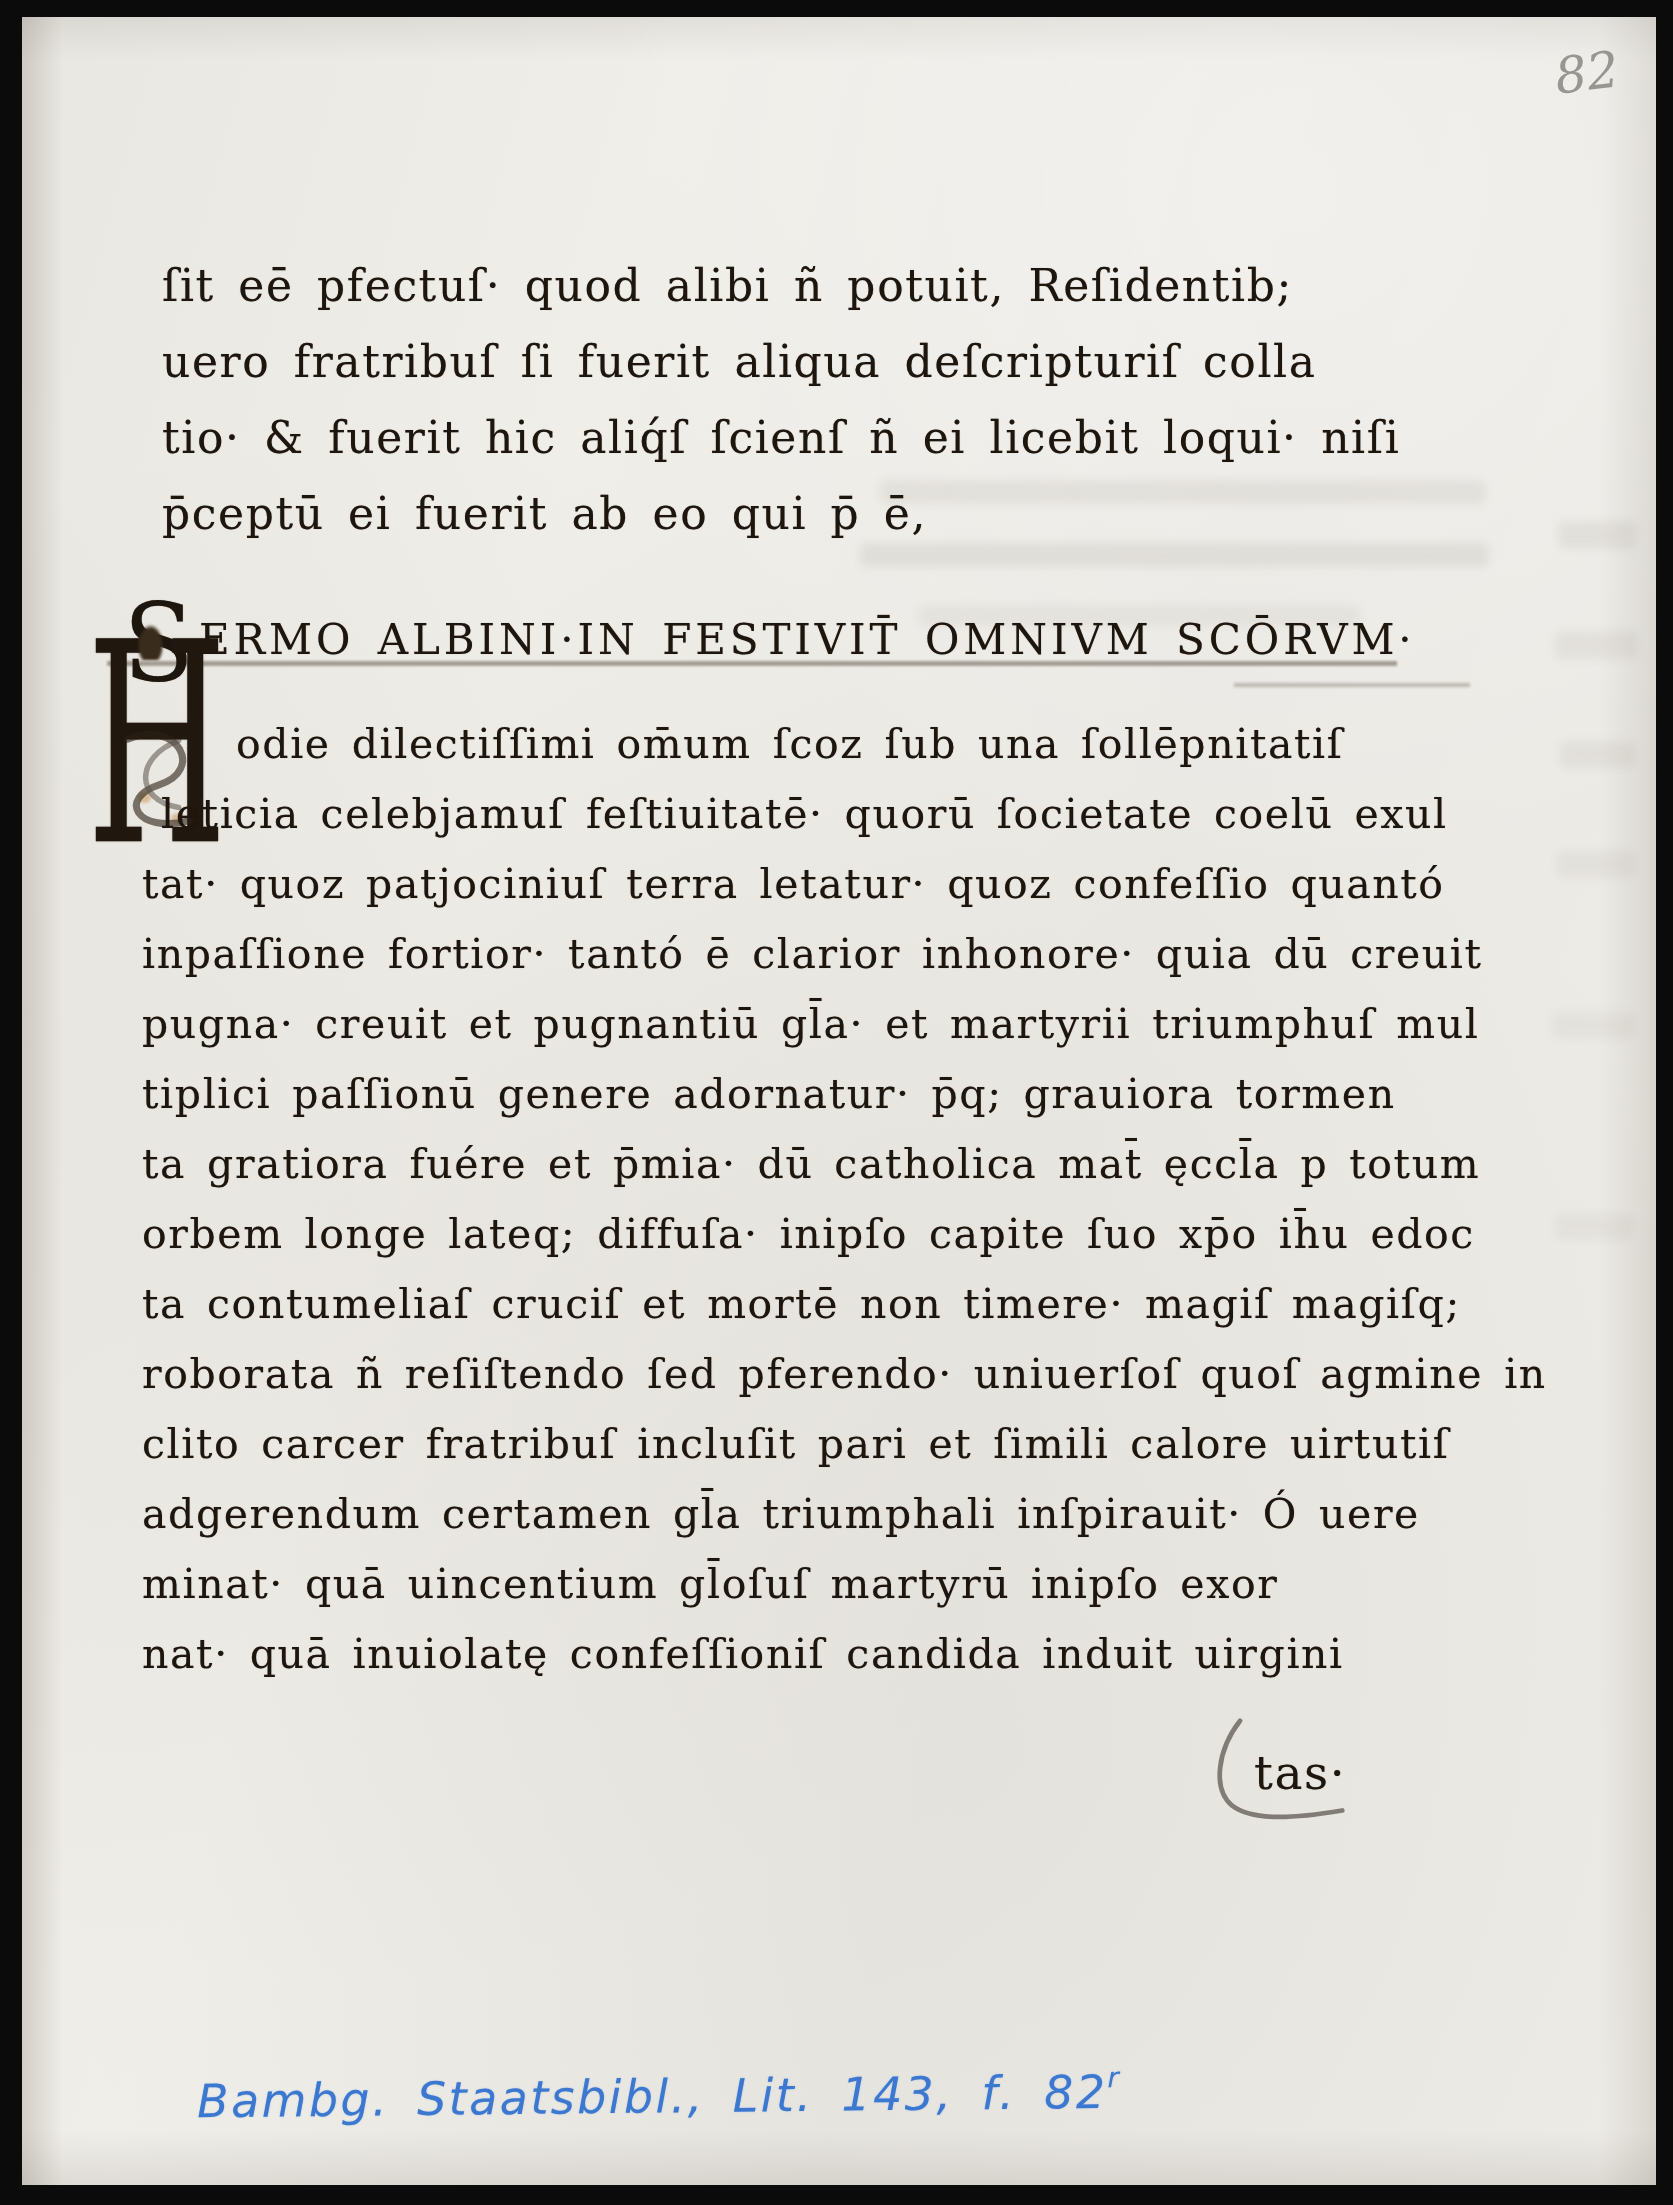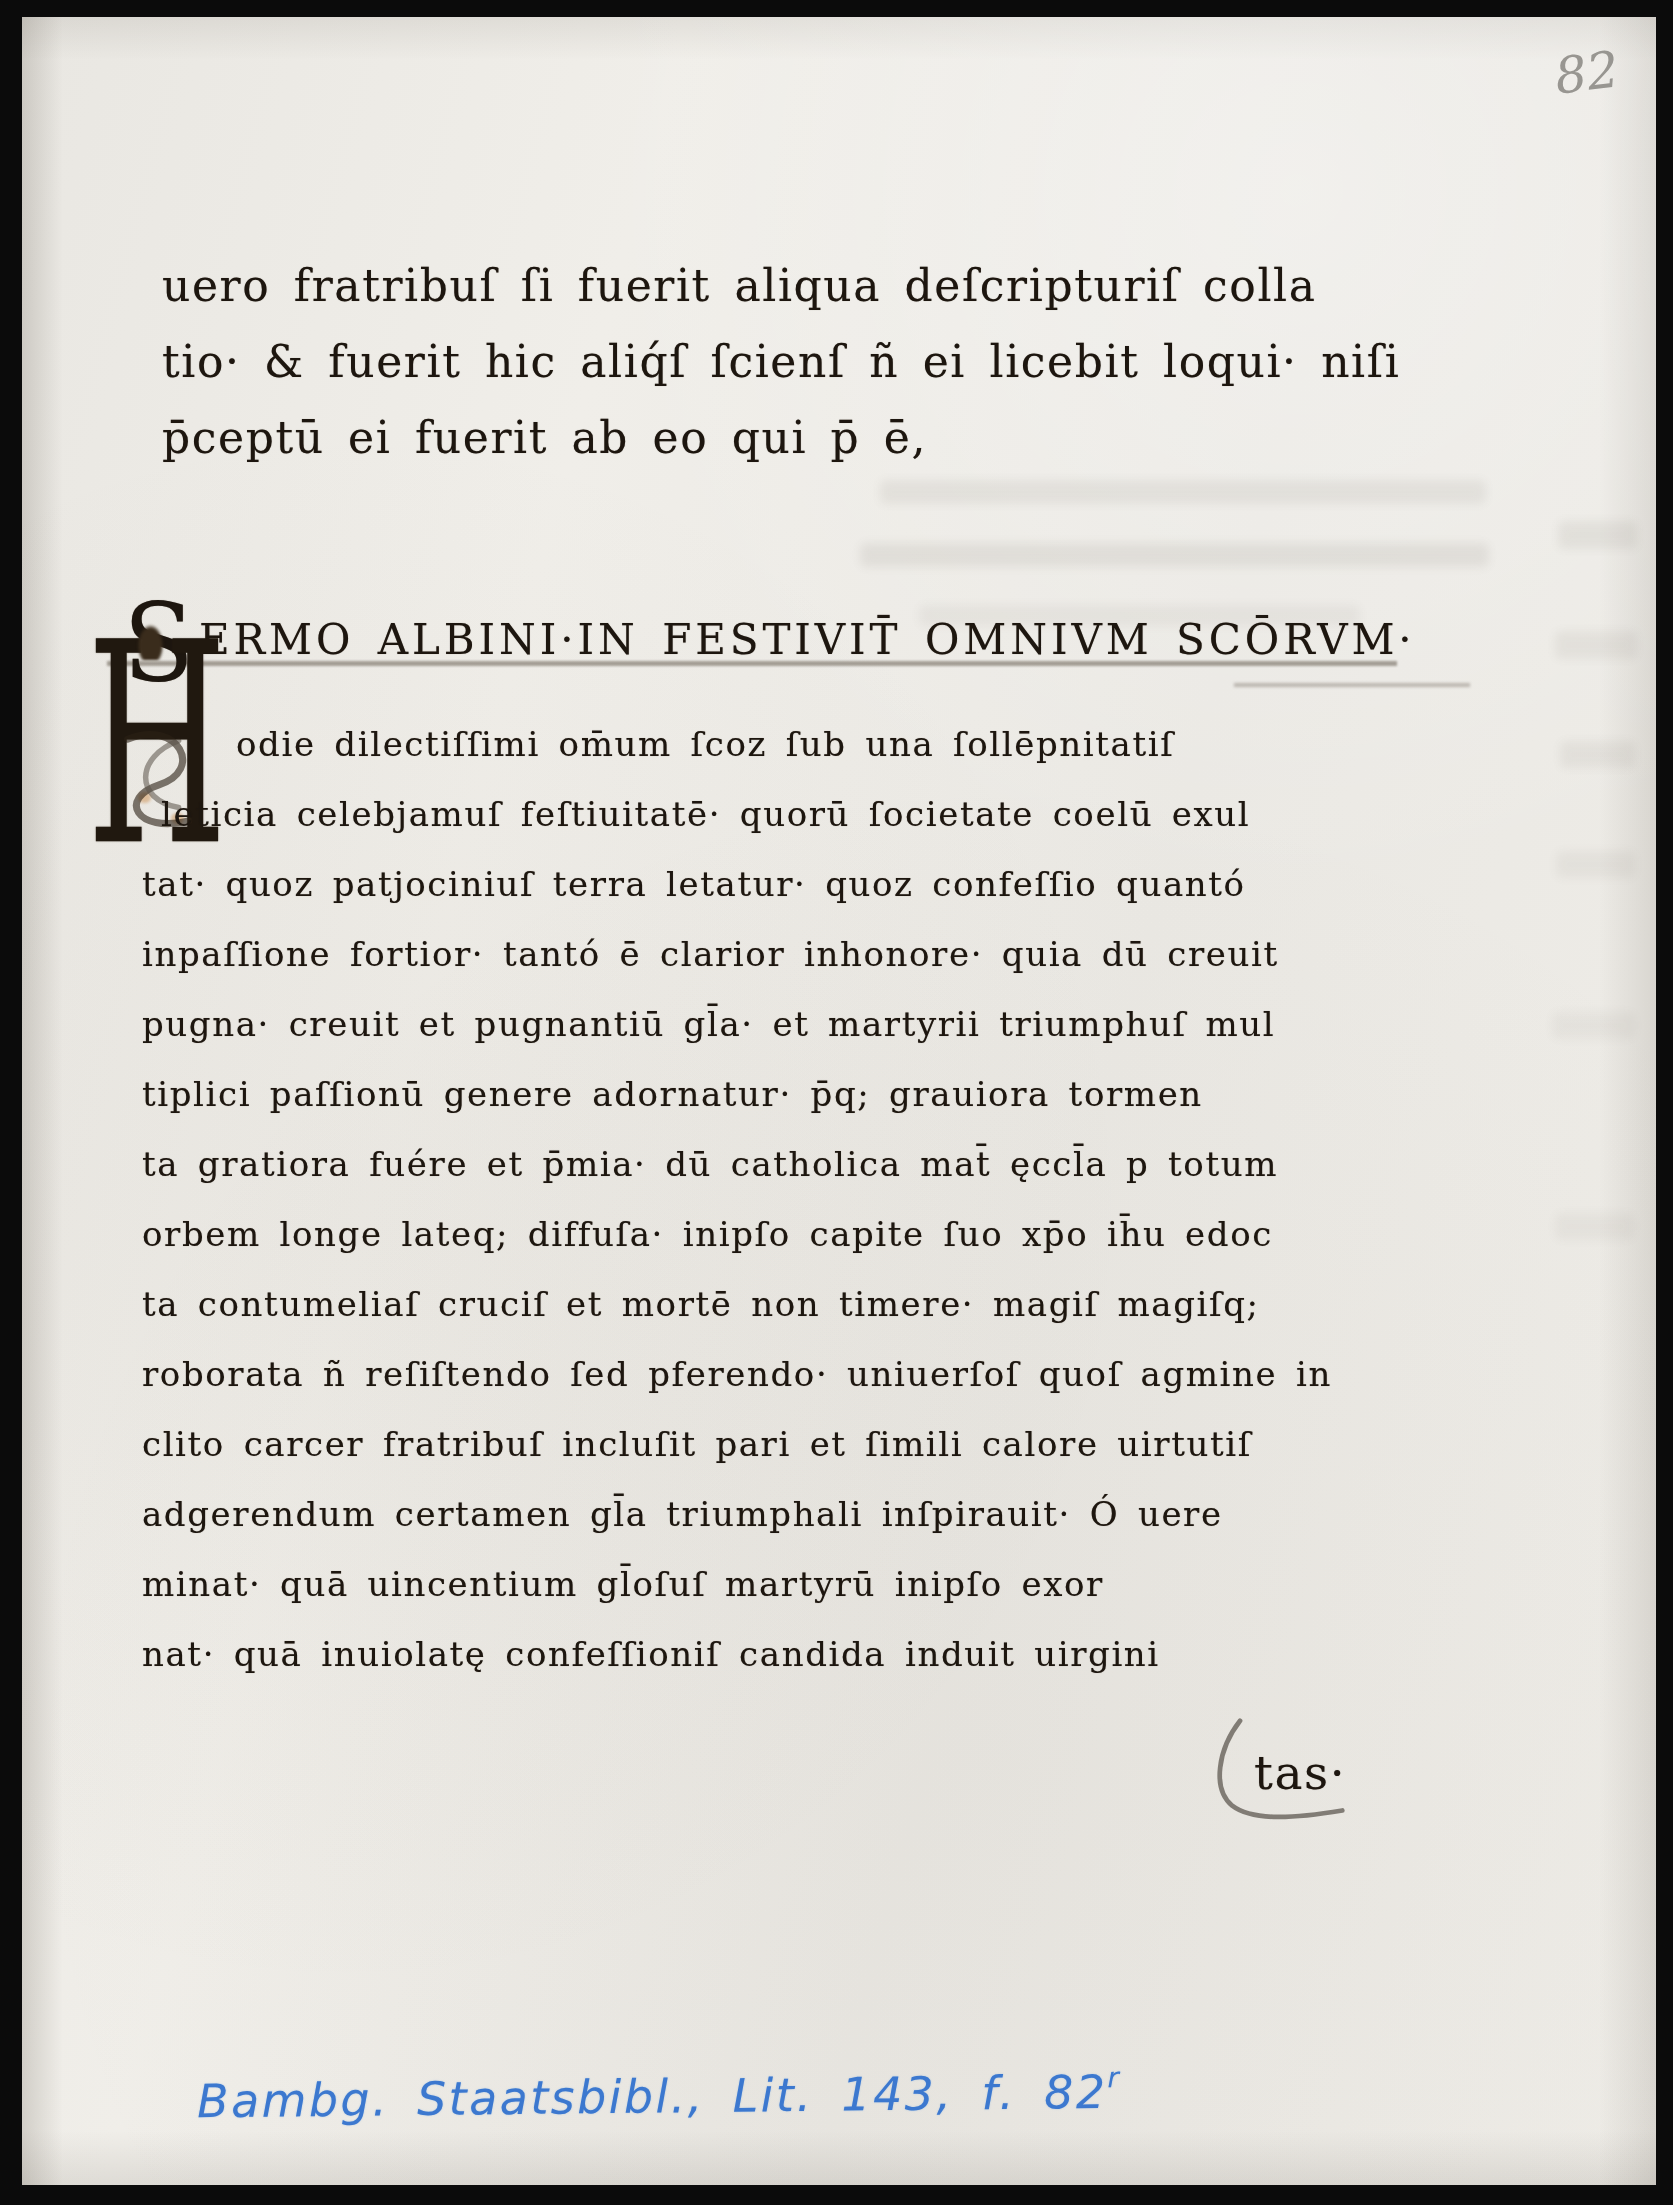--- a/index.html
+++ b/index.html
@@ -74,21 +74,21 @@
   .initial-bud{ position:absolute; left:115px; top:607px; width:27px; height:36px;
     background:radial-gradient(ellipse at 50% 60%, #3a2c1c 55%, transparent 70%);
     filter:blur(0.8px);
   }
   .initial-dot{ position:absolute; width:12.6px; height:11px; border-radius:50%;
     background:#c8853f; opacity:.45; filter:blur(1.6px); }
 
   
   .sermon{
     position:absolute; left:120px; top:692px; width:1463px;
-    font-size:34px; line-height:70px;
+    font-size:41px; line-height:70px;
     letter-spacing:1.6px; word-spacing:6.3px;
     white-space:nowrap;
   }
   .sermon .ln:nth-child(1){ padding-left:94px; }
   .sermon .ln:nth-child(2){ padding-left:19px; }
 
   .catchword{
     position:absolute; left:1232px; top:1728px;
     font-size:47px; letter-spacing:1.6px;
   }
@@ -129,20 +129,21 @@
   <div class="ghost g2"></div>
   <div class="ghost g3"></div>
   <div class="ghost g4"></div>
   <div class="ghost g5"></div>
   <div class="ghost g6"></div>
   <div class="ghost g7"></div>
   <div class="ghost g8"></div>
   <div class="ghost g9"></div>
 
   <div class="excipit ink">
+    <div class="ln">ſit eē pfectuſ· quod alibi ñ potuit, Reſidentib;</div>
     <div class="ln">uero fratribuſ ſi fuerit aliqua deſcripturiſ colla</div>
     <div class="ln">tio· &amp; fuerit hic aliq́ſ ſcienſ ñ ei licebit loqui· niſi</div>
     <div class="ln">p̄ceptū ei fuerit ab eo qui p̄ ē,</div>
   </div>
 
   <div class="rubric-strike"></div>
   <div class="rubric-strike2"></div>
 
   <div class="rubric ink">
     <span class="rubric-initial">S</span><span class="rubric-text">ERMO ALBINI·IN FESTIVIT̄ OMNIVM SCŌRVM·</span>

